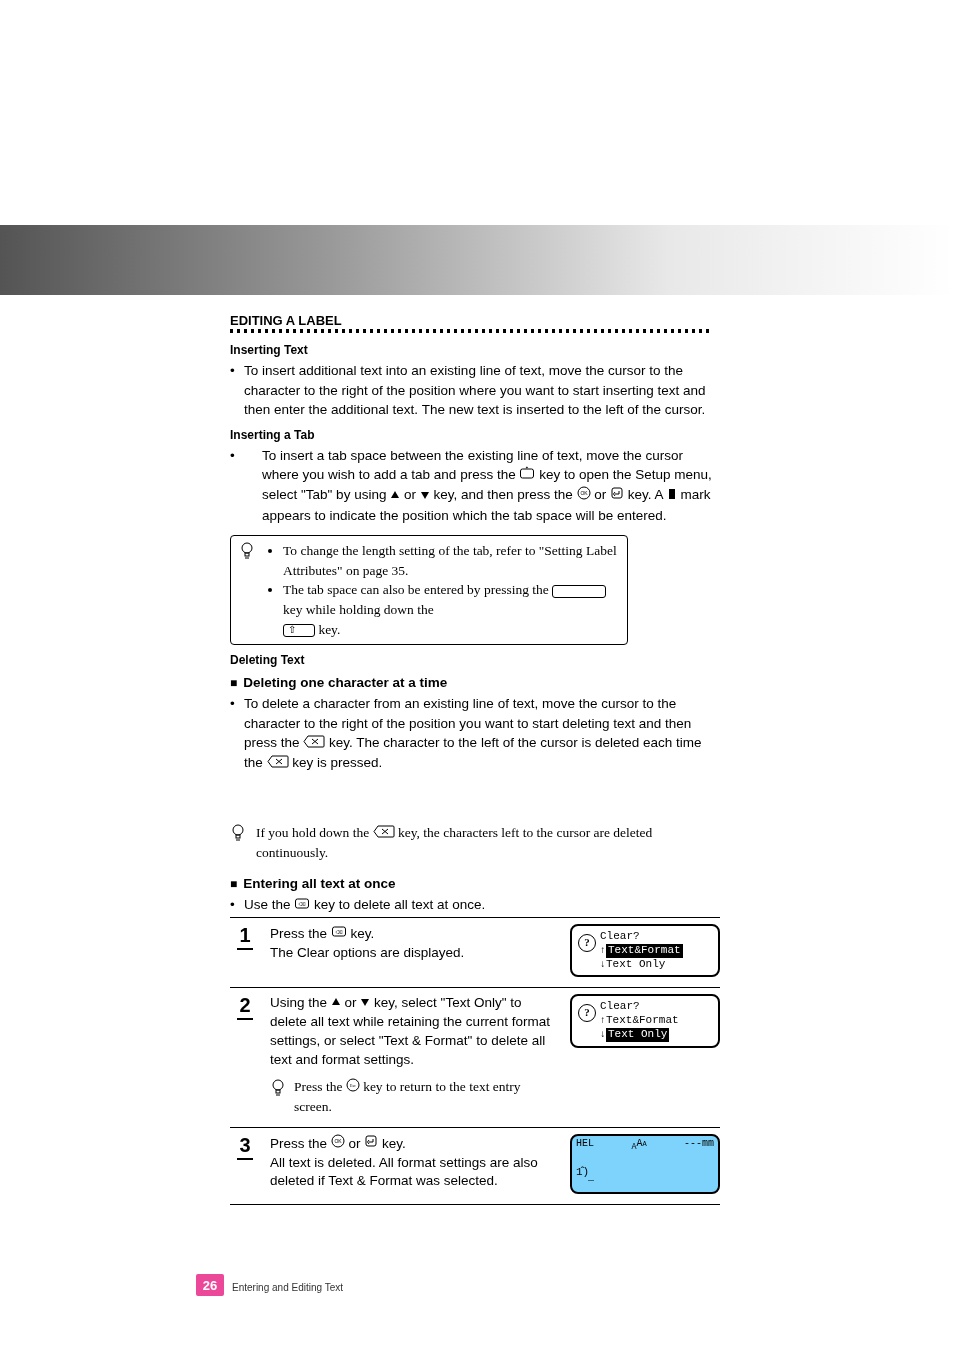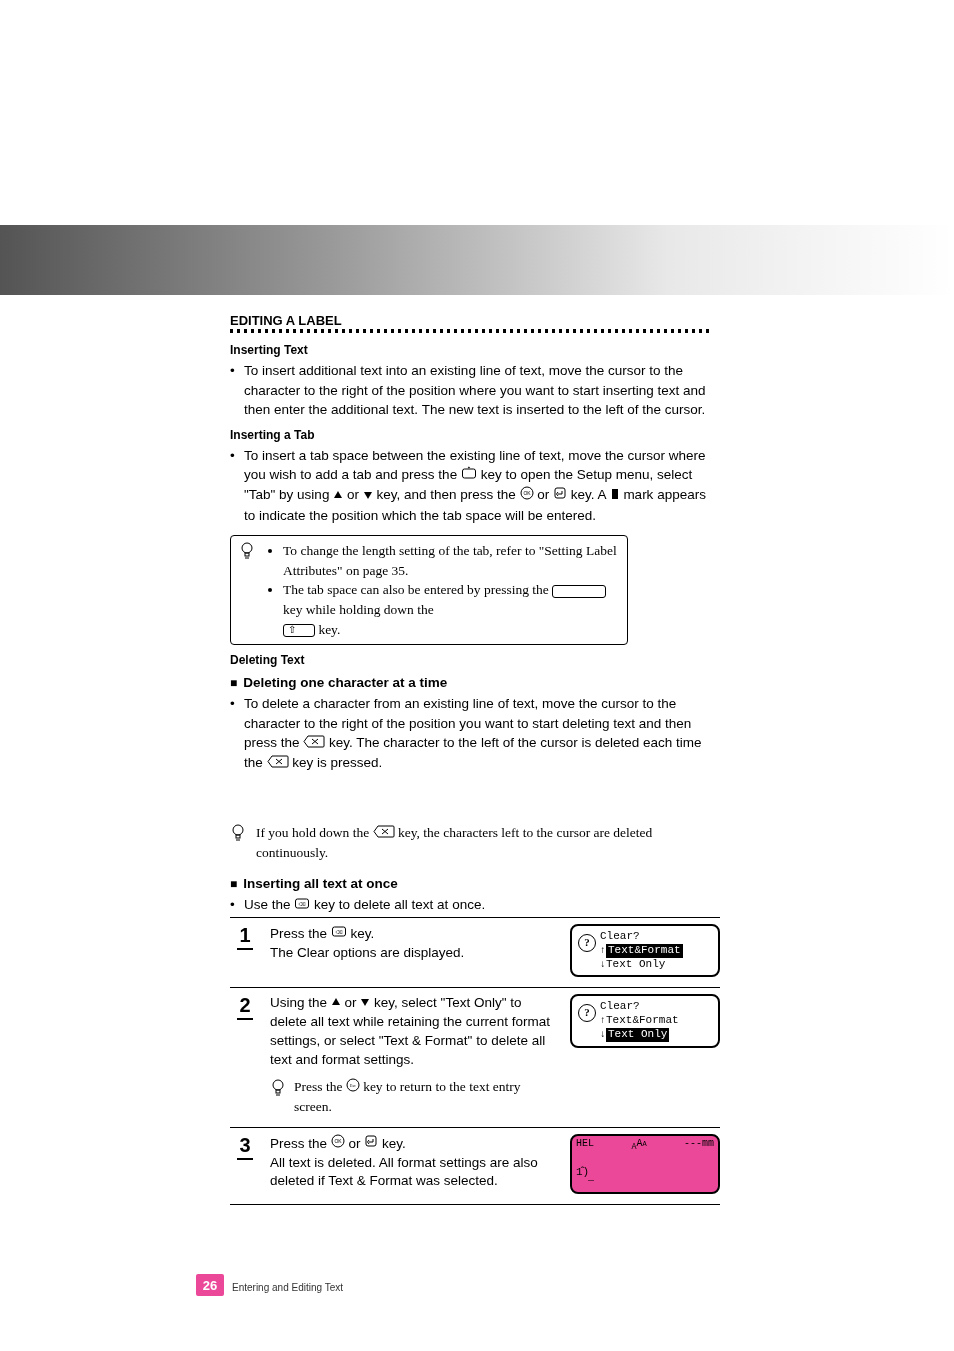--- a/index.html
+++ b/index.html
@@ -25,21 +25,21 @@
   .stepnum-wrap { flex: 0 0 30px; text-align: center; }
   .stepnum { font-weight: bold; font-size: 20px; display: inline-block; border-bottom: 2px solid #000; padding: 0 2px 1px 2px; }
   .stepbody { flex: 1; font-size: 13.5px; line-height: 1.4; }
   .stepright { flex: 0 0 150px; display: flex; align-items: center; justify-content: center; }
   .lcd { border: 2px solid #000; border-radius: 8px; width: 150px; padding: 4px 6px; font-family: 'Courier New', monospace; font-size: 11px; line-height: 1.25; background: #fff; display: flex; gap: 4px; align-items: flex-start; }
   .lcd .qmark { border: 1.5px solid #000; border-radius: 50%; width: 18px; height: 18px; display: inline-flex; align-items: center; justify-content: center; font-weight: bold; font-family: Georgia, serif; margin-top: 4px; }
   .lcd .lines { flex: 1; }
   .hl { background: #000; color: #fff; padding: 0 2px; display: inline-block; }
   .arrow-up::before { content: "↑"; font-size: 10px; }
   .arrow-dn::before { content: "↓"; font-size: 10px; }
-  .lcd3 { border: 2px solid #000; border-radius: 8px; width: 150px; height: 60px; font-family: 'Courier New', monospace; font-size: 10px; background: #ec4899; position: relative; padding: 2px 4px; }
+  .lcd3 { border: 2px solid #000; border-radius: 8px; width: 150px; height: 60px; font-family: 'Courier New', monospace; font-size: 10px; background: #7dd3fc; position: relative; padding: 2px 4px; }
   .lcd3 .top { display: flex; justify-content: space-between; font-size: 10px; }
   .lcd3 .midglyph { position: absolute; left: 4px; top: 30px; font-size: 11px; }
   .lcd3 .cursor { position: absolute; left: 16px; top: 36px; }
   .inline-icon { display: inline-block; vertical-align: middle; }
   .key-blank { display: inline-block; border: 1px solid #000; border-radius: 3px; width: 54px; height: 13px; vertical-align: middle; background: #fff; }
   .key-shift { display: inline-block; border: 1px solid #000; border-radius: 3px; width: 32px; height: 13px; vertical-align: middle; background: #fff; position: relative; }
   .key-shift::after { content: "⇧"; position: absolute; left: 4px; top: -2px; font-size: 10px; }
   .subnote { display: flex; gap: 8px; font-family: Georgia, 'Times New Roman', serif; font-size: 13.5px; margin: 8px 0 0 0; align-items: flex-start; }
   .pgnum-badge { position: absolute; left: 196px; bottom: 280px; width: 28px; height: 22px; background: #ec4899; color: #fff; font-weight: bold; font-size: 13px; display: flex; align-items: center; justify-content: center; border-radius: 2px; }
   .pgnum-label { position: absolute; left: 232px; bottom: 283px; font-size: 10px; color: #333; margin-top: 28px; }
@@ -57,21 +57,21 @@
 
     <div class="h2">Inserting Text</div>
     <div class="bullet-row">
       <div class="dot">•</div>
       <div class="txt">To insert additional text into an existing line of text, move the cursor to the character to the right of the position where you want to start inserting text and then enter the additional text. The new text is inserted to the left of the cursor.</div>
     </div>
 
     <div class="h2">Inserting a Tab</div>
     <div class="bullet-row">
       <div class="dot">•</div>
-      <div class="txt" style="width:470px;">
+      <div class="txt" style="width:470px;margin-left:18px;">
         <span>To insert a tab space between the existing line of text, move the cursor where you wish to add a tab and press the </span>
         <span class="inline-icon"><svg width="16" height="14" viewBox="0 0 16 14">
               <rect x="1.5" y="3" width="13" height="9" rx="2" fill="none" stroke="#000"></rect>
               <text x="8" y="2.5" font-size="4" text-anchor="middle">✦</text>
             </svg></span>
         <span> key to open the Setup menu, select "Tab" by using </span>
         <span class="inline-icon"><svg class="tri" viewBox="0 0 10 10">
               <polygon points="5,1 9,8 1,8"></polygon>
             </svg></span>
         <span> or </span>
@@ -146,21 +146,21 @@
         <span>If you hold down the </span>
         <span class="inline-icon"><svg width="22" height="13" viewBox="0 0 22 13">
               <path d="M5 1 H20 a1 1 0 0 1 1 1 V11 a1 1 0 0 1 -1 1 H5 L1 6.5 Z" fill="none" stroke="#000"></path>
               <path d="M9 4 L15 9 M15 4 L9 9" stroke="#000"></path>
             </svg></span>
         <span> key, the characters left to the cursor are deleted continuously.</span>
       </div>
     </div>
 
     <div class="sub-h">
-      <span class="sq">■</span><span>Inserting all text at once</span>
+      <span class="sq">■</span><span>Entering all text at once</span>
     </div>
     <div class="bullet-row">
       <div class="dot">•</div>
       <div class="txt">
         <span>Use the </span>
         <span class="inline-icon"><svg width="16" height="14" viewBox="0 0 16 14">
               <rect x="1.5" y="3" width="13" height="9" rx="2" fill="none" stroke="#000"></rect>
               <text x="8" y="10" font-size="5" text-anchor="middle">⌫</text>
             </svg></span>
         <span> key to delete all text at once.</span>

